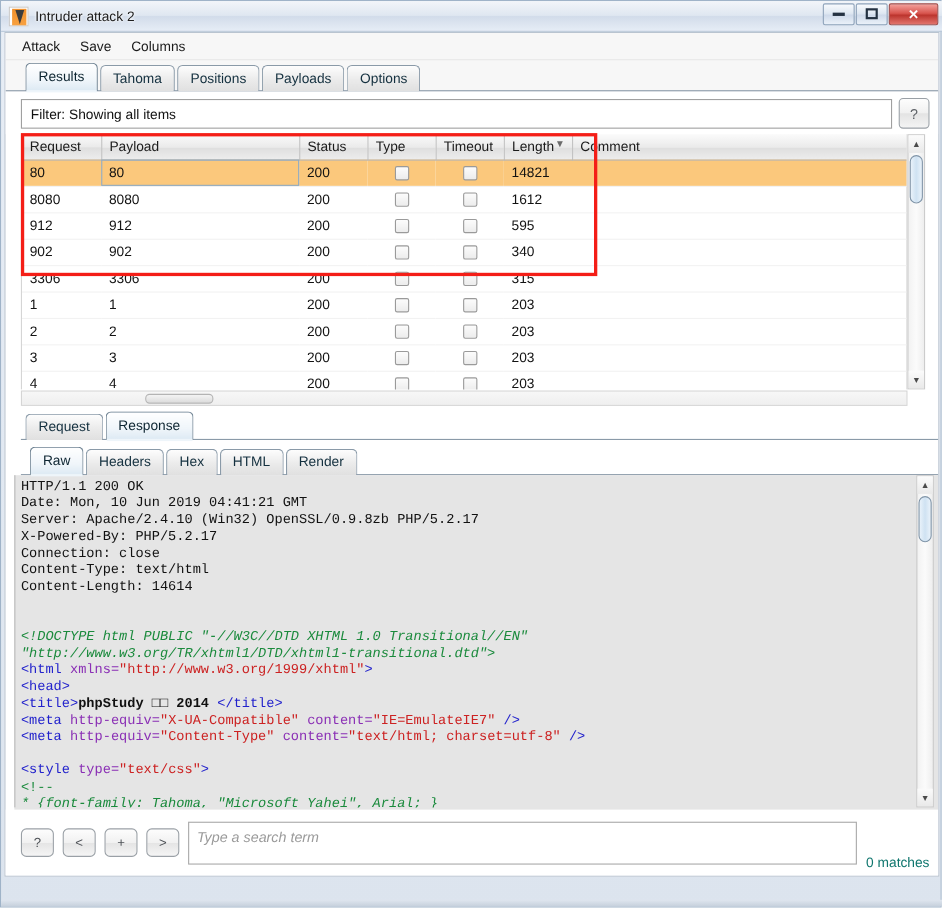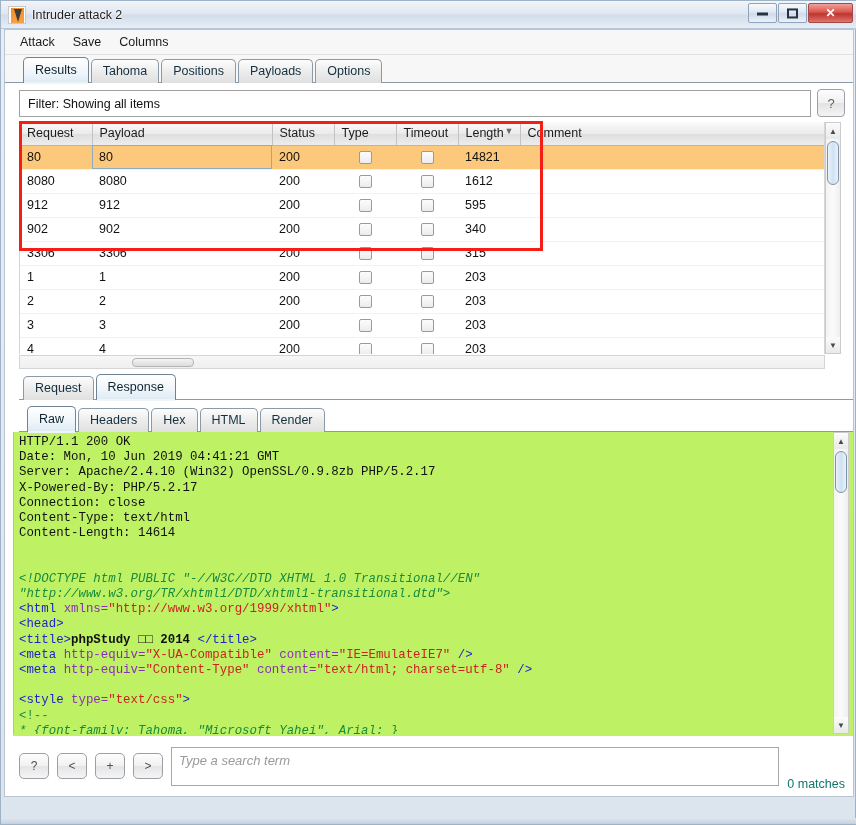--- a/index.html
+++ b/index.html
@@ -243,21 +243,21 @@
     margin: 6px 0 0 22px; width: 826px; height: 26px;
     display: flex; align-items: flex-end;
   }
   #subtabs::after { content: ""; position: absolute; left: -8px; right: 0; bottom: 0; height: 1px; background: #8a9aa8; }
 
   
   #bodywrap {
     position: relative;
     margin: 0 0 0 8px;
     width: 840px; height: 304px;
-    background: #bef264;
+    background: #e5e5e5;
   }
   #bodytext {
     position: absolute; left: 0; top: 0;
     width: 818px; height: 302px;
     overflow: hidden;
     border-left: 1px solid #b9b9b9;
     padding: 3px 0 0 5px;
     font-family: "Liberation Mono", monospace;
     font-size: 12.4px;
     line-height: 15.2px;

